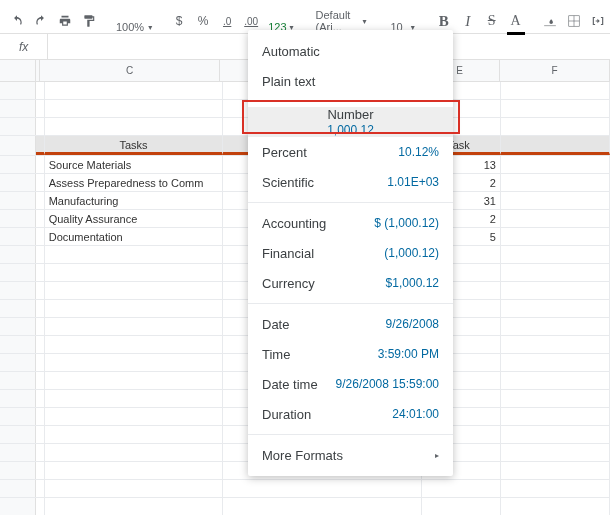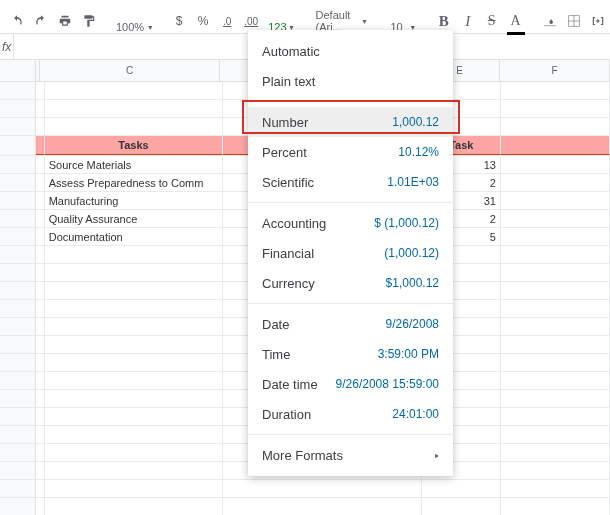--- a/index.html
+++ b/index.html
@@ -13,52 +13,52 @@
   .font-sel { font-size: 11px; color: #5f6368; display: inline-flex; align-items: center; gap: 12px; padding: 0 6px; cursor: pointer; }
   .size-sel { font-size: 11px; color: #5f6368; display: inline-flex; align-items: center; gap: 8px; padding: 0 6px; cursor: pointer; }
   .fmt-grp { display: inline-flex; align-items: center; gap: 2px; }
   .bold { font-weight: bold; font-family: 'Times New Roman', serif; font-size: 15px; }
   .italic { font-style: italic; font-family: 'Times New Roman', serif; font-size: 15px; }
   .strike { text-decoration: line-through; font-family: 'Times New Roman', serif; font-size: 14px; }
   .text-color { position: relative; font-family: 'Times New Roman', serif; font-size: 14px; }
   .text-color::after { content: ''; position: absolute; bottom: -2px; left: 2px; right: 2px; height: 3px; background: #000; }
   
   .formula-bar { display: flex; align-items: center; height: 26px; border-bottom: 1px solid #e0e0e0; }
-  .fx { font-style: italic; color: #5f6368; font-size: 12px; padding: 0 2px; border-right: 1px solid #e0e0e0; height: 100%; display: flex; align-items: center; text-align: right; }
+  .fx { font-style: italic; color: #5f6368; font-size: 12px; padding: 0 19px; border-right: 1px solid #e0e0e0; height: 100%; display: flex; align-items: center; text-align: right; }
   .formula { padding: 0 8px; font-family: 'Consolas', monospace; font-size: 12px; color: #202124; }
   .formula .ref1 { color: #f29900; }
   .formula .ref2 { color: #188038; }
   
   .grid { position: relative; }
   .col-headers { display: flex; height: 22px; border-bottom: 1px solid #e0e0e0; }
   .rownum-spacer { width: 36px; border-right: 1px solid #e0e0e0; background: #f8f9fa; }
   .col-h { background: #f8f9fa; color: #5f6368; font-size: 10px; text-align: center; line-height: 22px; border-right: 1px solid #e0e0e0; }
   .col-B { width: 4px; }
   .col-C { width: 180px; }
   .col-D { width: 200px; }
   .col-E { width: 80px; }
   .col-F { width: 110px; }
   
   .rows { }
   .row { display: flex; height: 18px; border-bottom: 1px solid #e8eaed; }
   .rownum { width: 36px; background: #f8f9fa; border-right: 1px solid #e0e0e0; }
   .cell { border-right: 1px solid #e8eaed; padding: 0 4px; font-size: 11px; line-height: 18px; overflow: hidden; white-space: nowrap; }
   
   .hdr-row { height: 20px; }
-  .hdr-row .cell { background: #fca5a5; font-weight: bold; text-align: center; border-bottom: 1px solid #c2410c; }
+  .hdr-row .cell { background: #e5e5e5; font-weight: normal; text-align: center; border-bottom: 3px solid #c2410c; }
   .hdr-row .cE { text-align: left; padding-left: 2px; }
   
   .cE-val { text-align: right; }
   
   .menu { position: absolute; top: 30px; left: 248px; width: 205px; background: #fff; box-shadow: 0 2px 8px rgba(0,0,0,0.25); border-radius: 2px; padding: 6px 0; z-index: 100; font-size: 13px; color: #3c4043; }
   .menu-item { display: flex; justify-content: space-between; align-items: center; height: 30px; padding: 0 14px; cursor: pointer; }
   .menu-item .ex { color: #0369a1; font-size: 12px; }
   .menu-sep { height: 1px; background: #e8eaed; margin: 5px 0; }
   .more-item { display: flex; justify-content: space-between; align-items: center; }
-  .menu-item.highlighted { background: #eeeeee; }
+  .menu-item.highlighted { background: #eeeeee; flex-direction: column; }
   
   .red-box { position: absolute; top: 100px; left: 242px; width: 218px; height: 34px; border: 2px solid #d93025; z-index: 101; pointer-events: none; }
   
   .dd-arrow { font-size: 8px; color: #5f6368; }
   
   svg { display: block; }
 </style>
 </head>
 <body>
 

